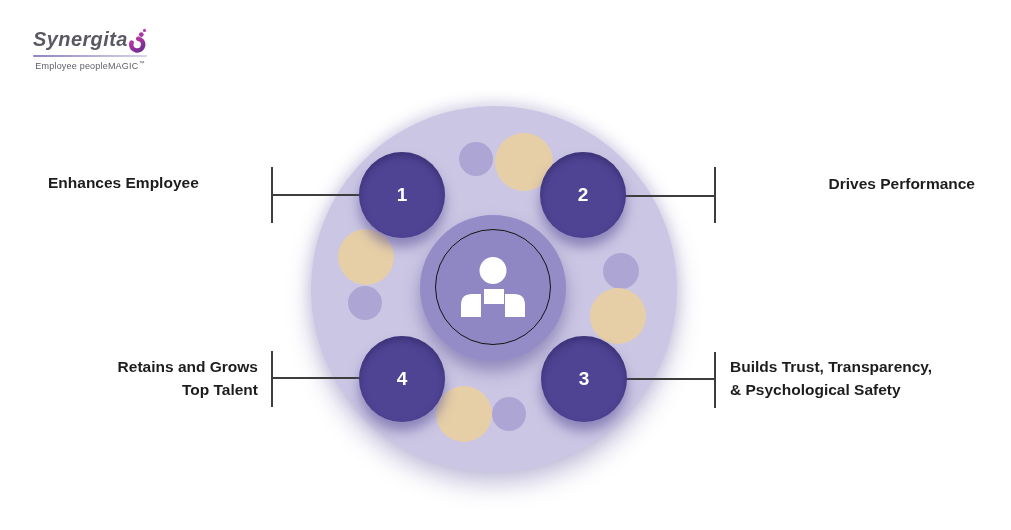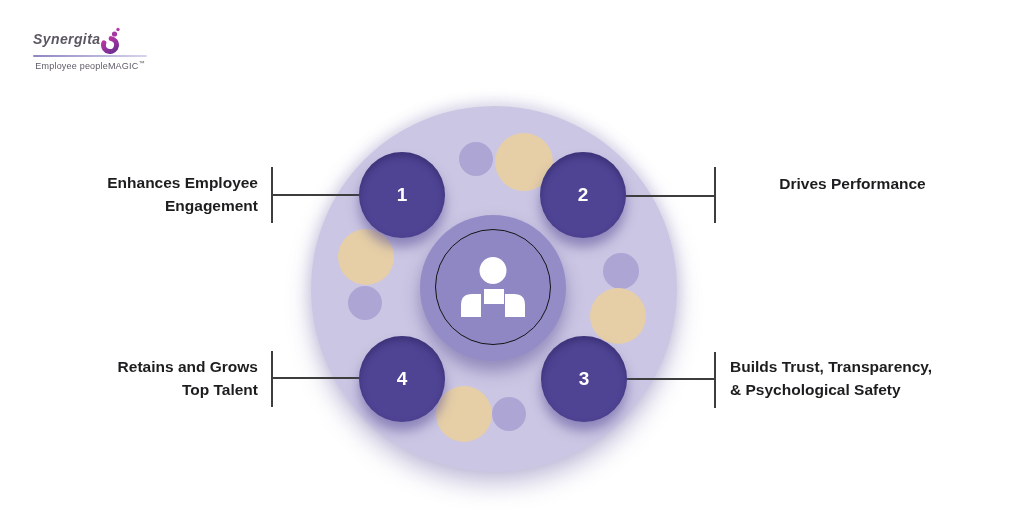--- a/index.html
+++ b/index.html
@@ -6,21 +6,21 @@
   .canvas{
     position:relative;width:1011px;height:530px;background:#ffffff;
     font-family:"Liberation Sans",sans-serif;overflow:hidden;
   }
   .circle{position:absolute;border-radius:50%;}
 
   
   .logo{position:absolute;left:33px;top:26px;width:114px;z-index:10;}
   .logo-row{display:flex;align-items:flex-end;justify-content:flex-start;}
   .brand{
-    font-style:italic;font-weight:bold;font-size:14px;color:#5b5763;
+    font-style:italic;font-weight:bold;font-size:20px;color:#5b5763;
     letter-spacing:.4px;line-height:26px;
   }
   .swirl{margin-left:1px;margin-bottom:-2px;}
   .logo-line{height:2px;background:linear-gradient(90deg,#8f85c2,#d8d4ec);margin-top:3px;border-radius:1px;}
   .tagline{font-size:9px;color:#5f5b66;text-align:center;margin-top:3px;letter-spacing:.2px;white-space:nowrap;}
   .tagline sup{font-size:6px;}
 
   
   .big-circle{
     left:311px;top:106px;width:366px;height:366px;background:#cbc6e3;
@@ -69,22 +69,22 @@
     left:435px;top:229px;width:116px;height:116px;background:#8f87c3;
     border:1px solid #151515;box-sizing:border-box;
     display:flex;align-items:center;justify-content:center;z-index:5;
   }
 
   
   .label{
     position:absolute;font-size:15.5px;line-height:22.5px;font-weight:bold;
     color:#1d1d1f;z-index:6;
   }
-  .label-1{left:48px;top:172px;width:210px;text-align:right;}
-  .label-2{left:730px;top:173px;width:245px;text-align:center;}
+  .label-1{left:48px;top:172px;width:210px;text-align:left;}
+  .label-2{left:730px;top:173px;width:245px;text-align:right;}
   .label-3{left:730px;top:356px;width:275px;text-align:left;}
   .label-4{left:48px;top:356px;width:210px;text-align:right;}
 </style>
 </head>
 <body>
 
 <div class="canvas">
 
   <div class="logo">
     <div class="logo-row">
@@ -143,21 +143,20 @@
     <svg width="66" height="60" viewBox="0 0 66 60">
       <circle cx="33" cy="13.5" r="13.5" fill="#ffffff"></circle>
       <rect x="24" y="32" width="20" height="15" fill="#ffffff"></rect>
       <path d="M1,60 V48 Q1,37 12,37 H21 V60 Z" fill="#ffffff"></path>
       <path d="M65,60 V48 Q65,37 54,37 H45 V60 Z" fill="#ffffff"></path>
     </svg>
   </div>
 
   <div class="label label-1">
     <div>Enhances Employee</div>
-    <div>Engagement</div>
   </div>
   <div class="label label-2">
     <div>Drives Performance</div>
   </div>
   <div class="label label-4">
     <div>Retains and Grows</div>
     <div>Top Talent</div>
   </div>
   <div class="label label-3">
     <div>Builds Trust, Transparency,</div>

